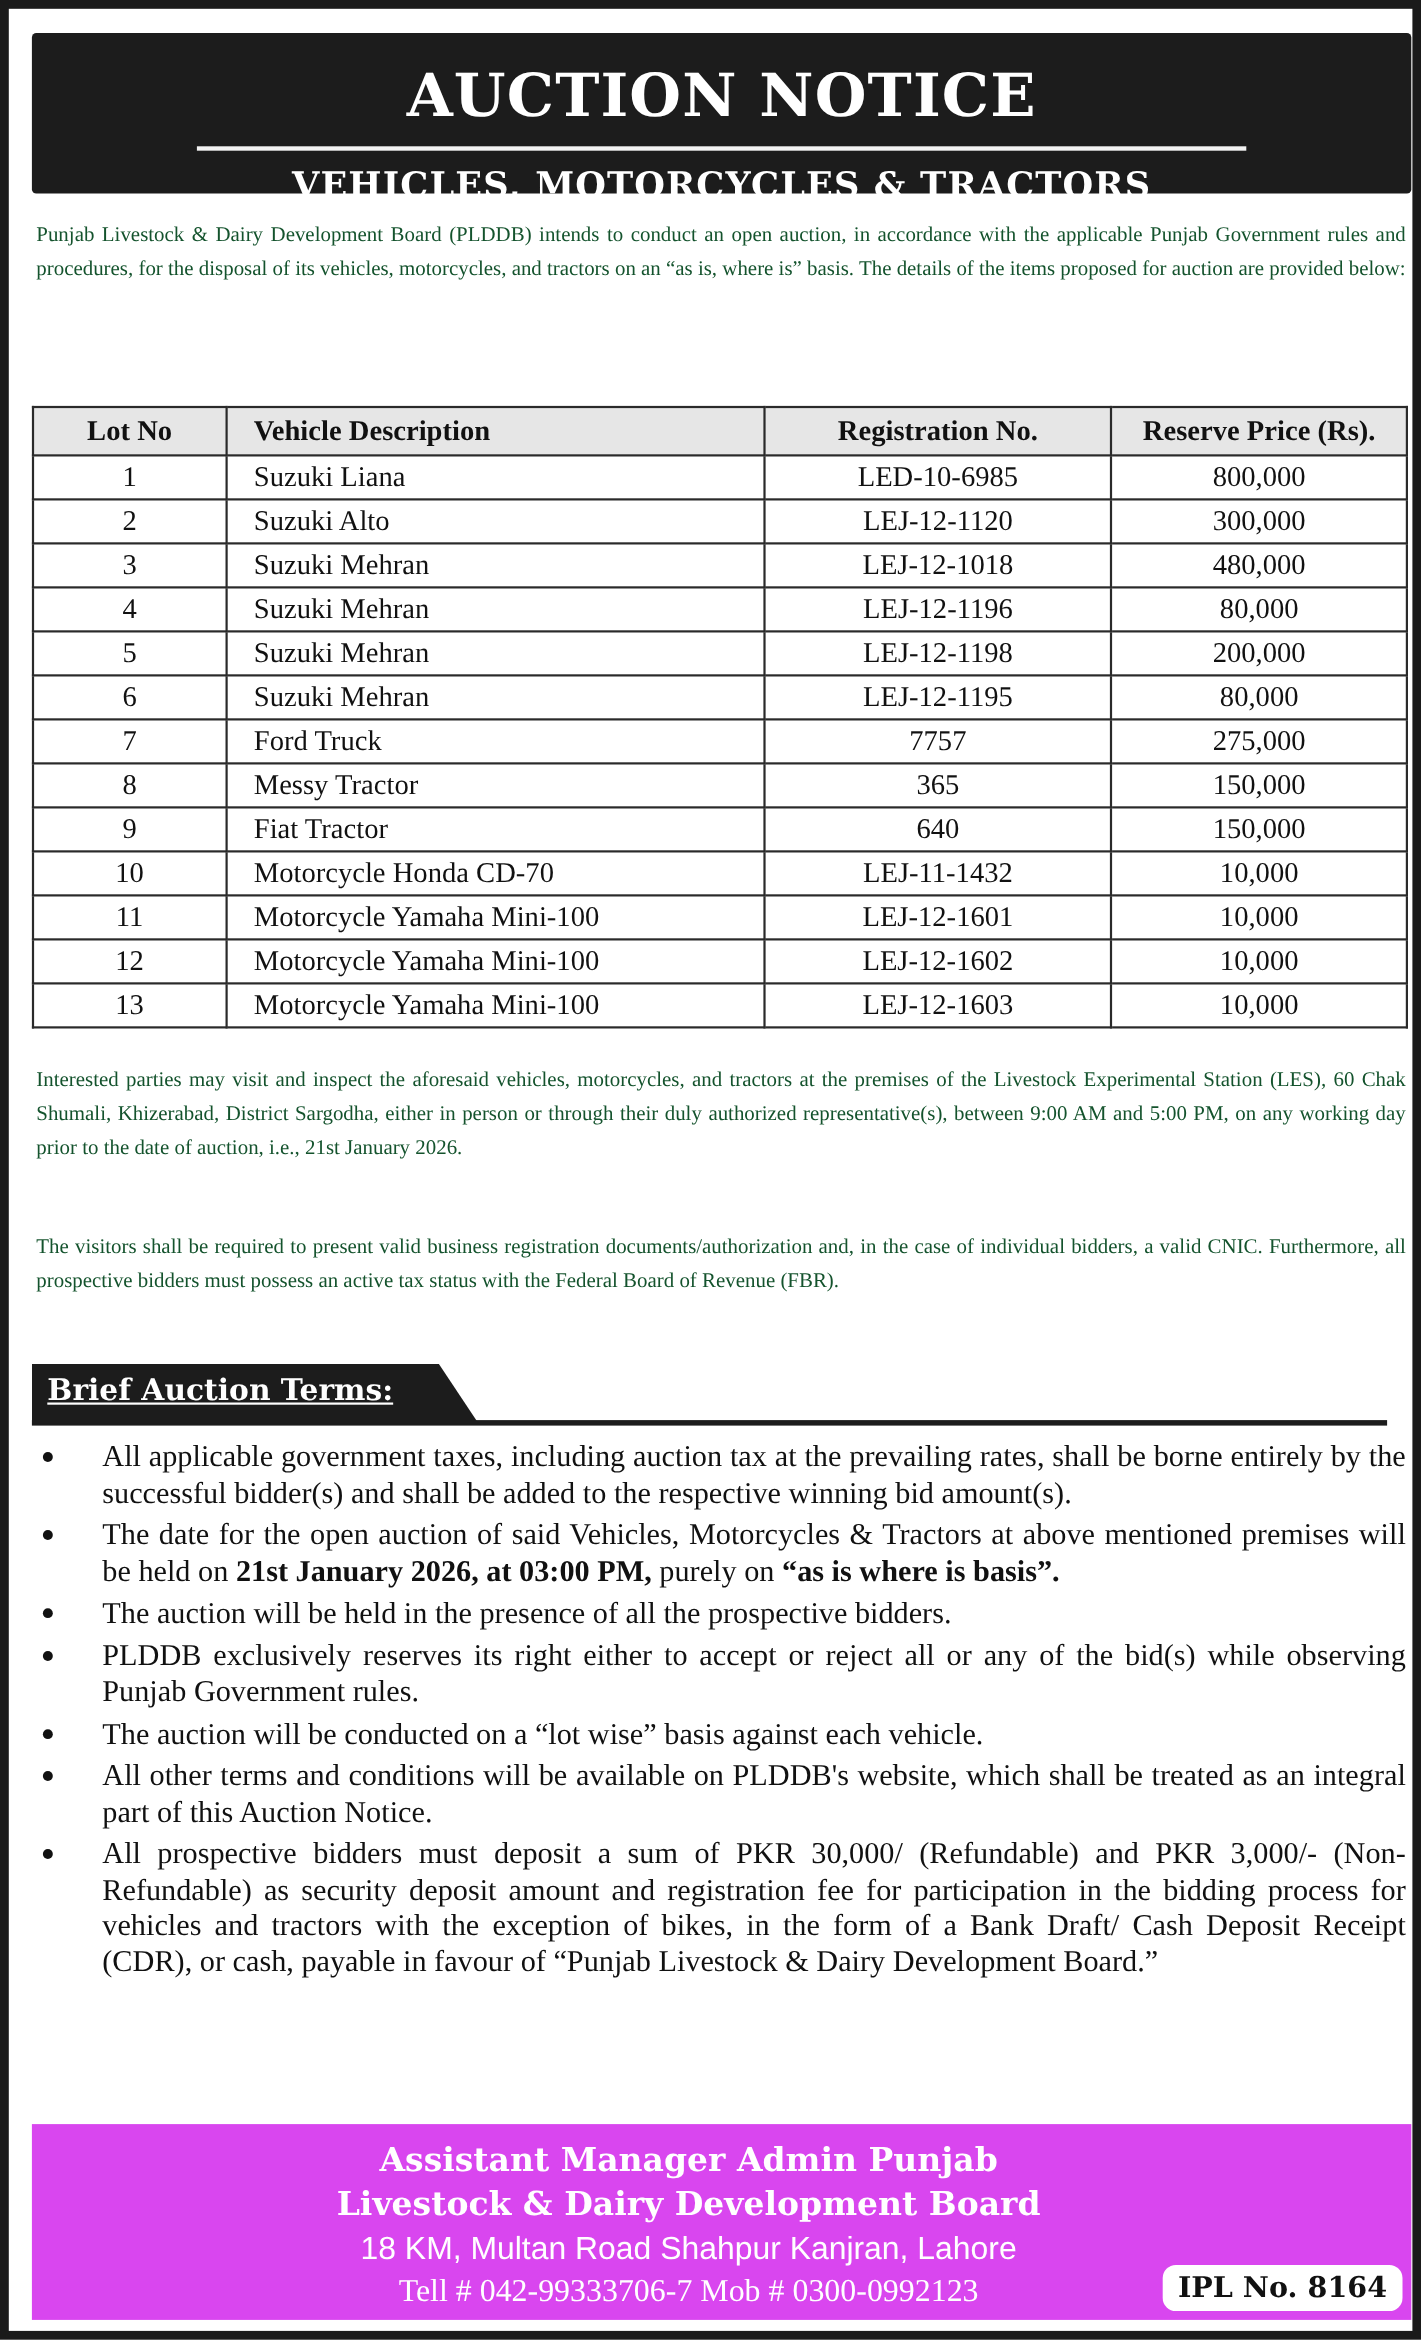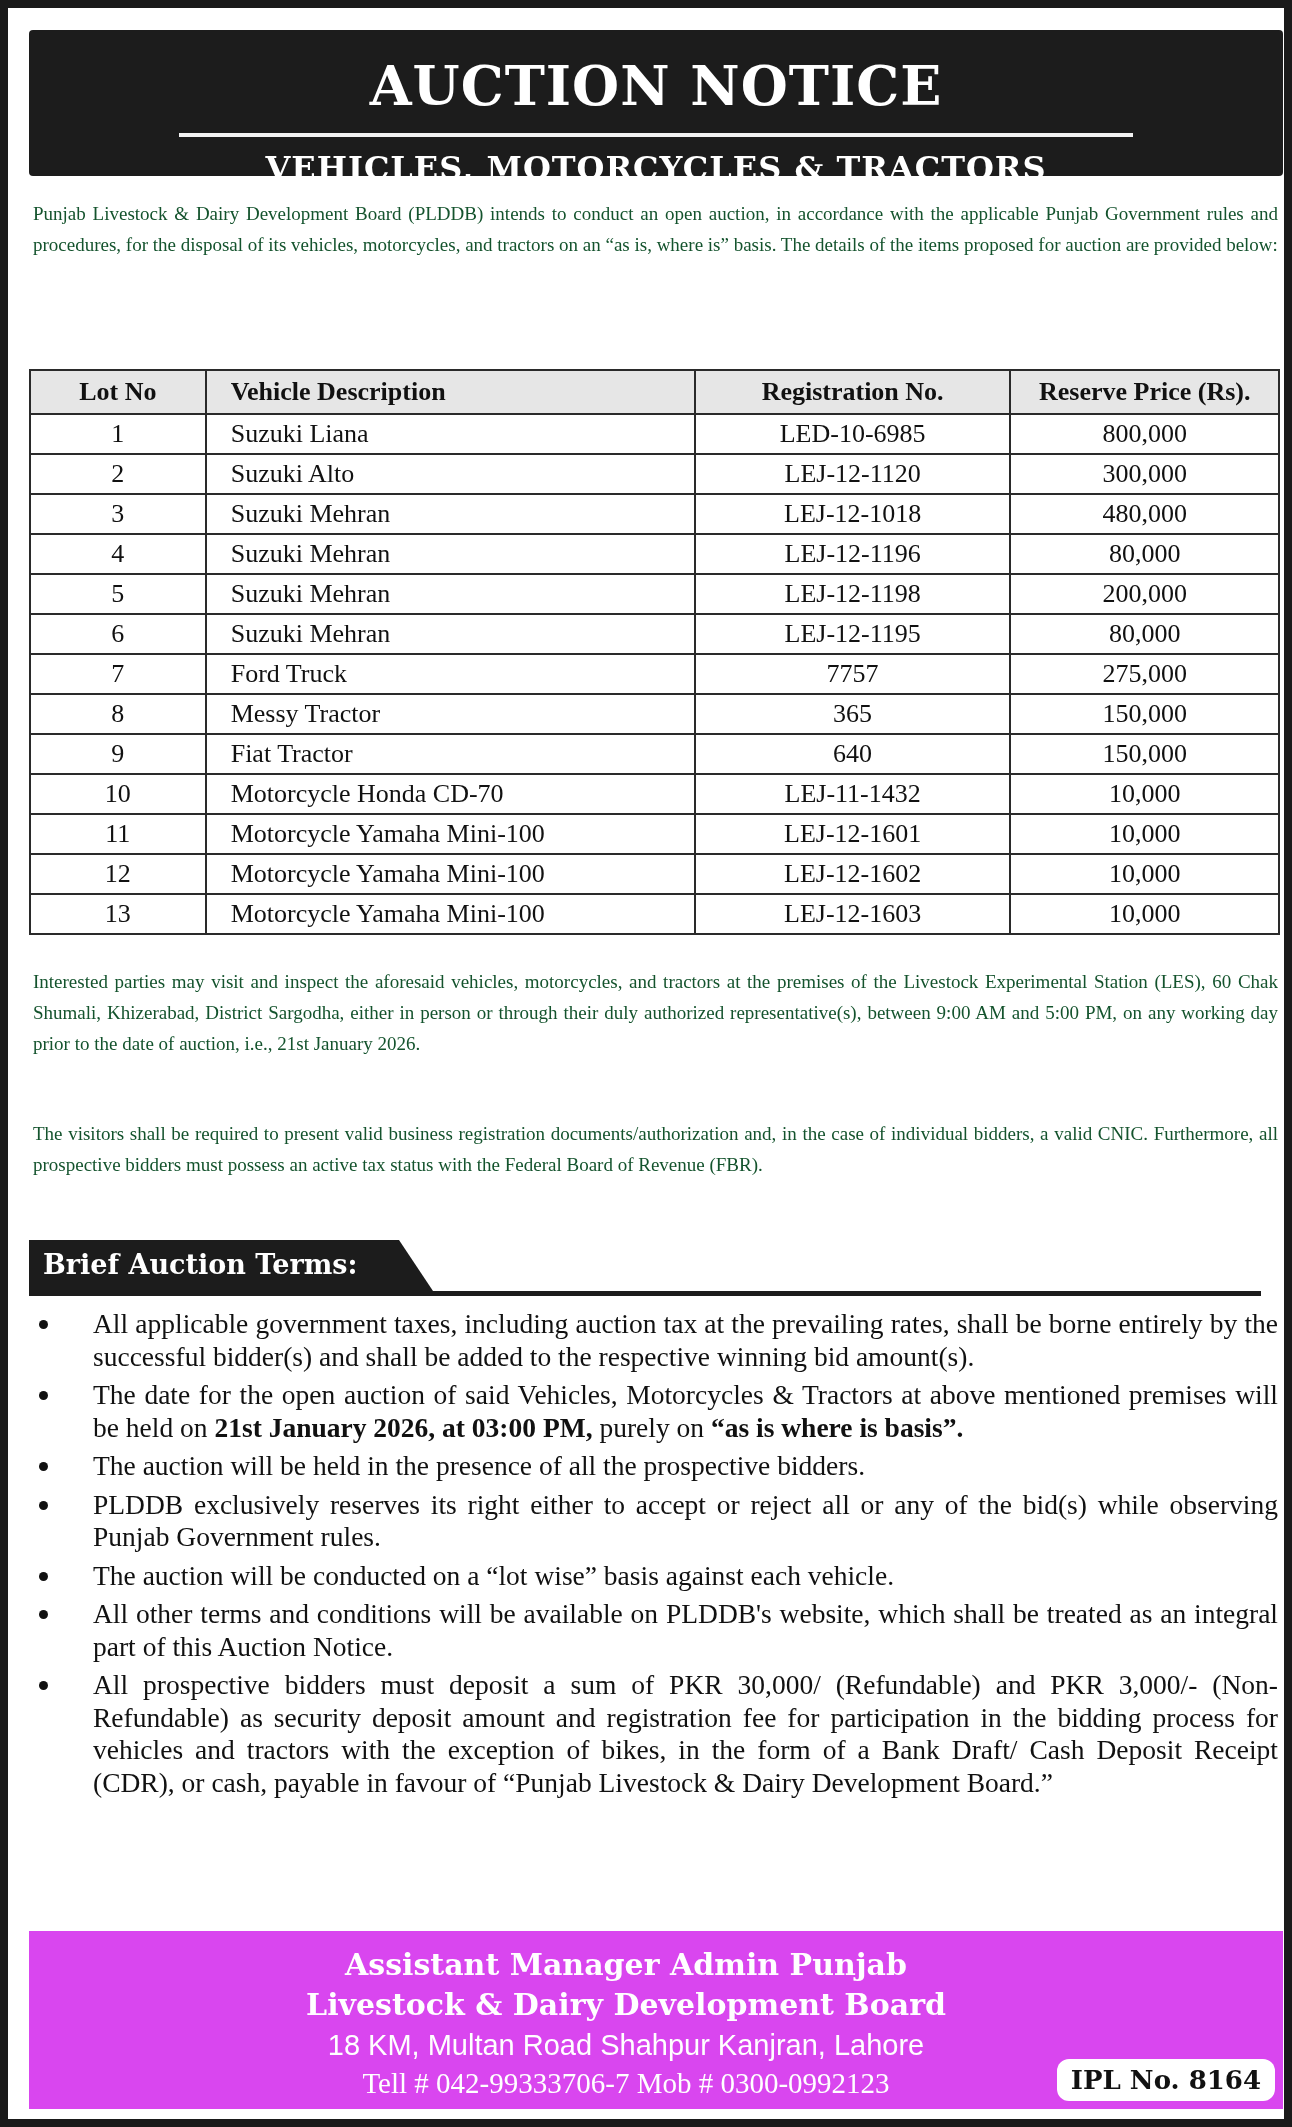--- a/index.html
+++ b/index.html
@@ -62,21 +62,21 @@
     position: absolute; left: 21px; top: 1232px; width: 1232px; height: 58px;
   }
   .sec-head .tab {
     position: absolute; left: 0; top: 0; height: 54px; width: 385px;
     background: #1c1c1c;
     clip-path: polygon(0 0, 370px 0, 406px 100%, 0 100%);
     width: 406px;
   }
   .sec-head .tab-label {
     position: absolute; left: 14px; top: 9px;
-    font-family: "DejaVu Serif", serif; font-weight: bold; font-size: 27px; color: #fff;
+    font-family: "DejaVu Serif", serif; font-weight: bold; font-size: 27px; color: #fff; text-decoration: underline;
   }
   .sec-head .line {
     position: absolute; left: 0; right: 0; top: 51px; height: 5px; background: #1c1c1c;
   }
 
   
   .bullets {
     position: absolute; left: 25px; top: 1300px; width: 1245px; margin: 0; padding: 0; list-style: none;
     font-family: Liberation Serif, serif; font-size: 27.5px; line-height: 32.5px; color: #111;
   }

